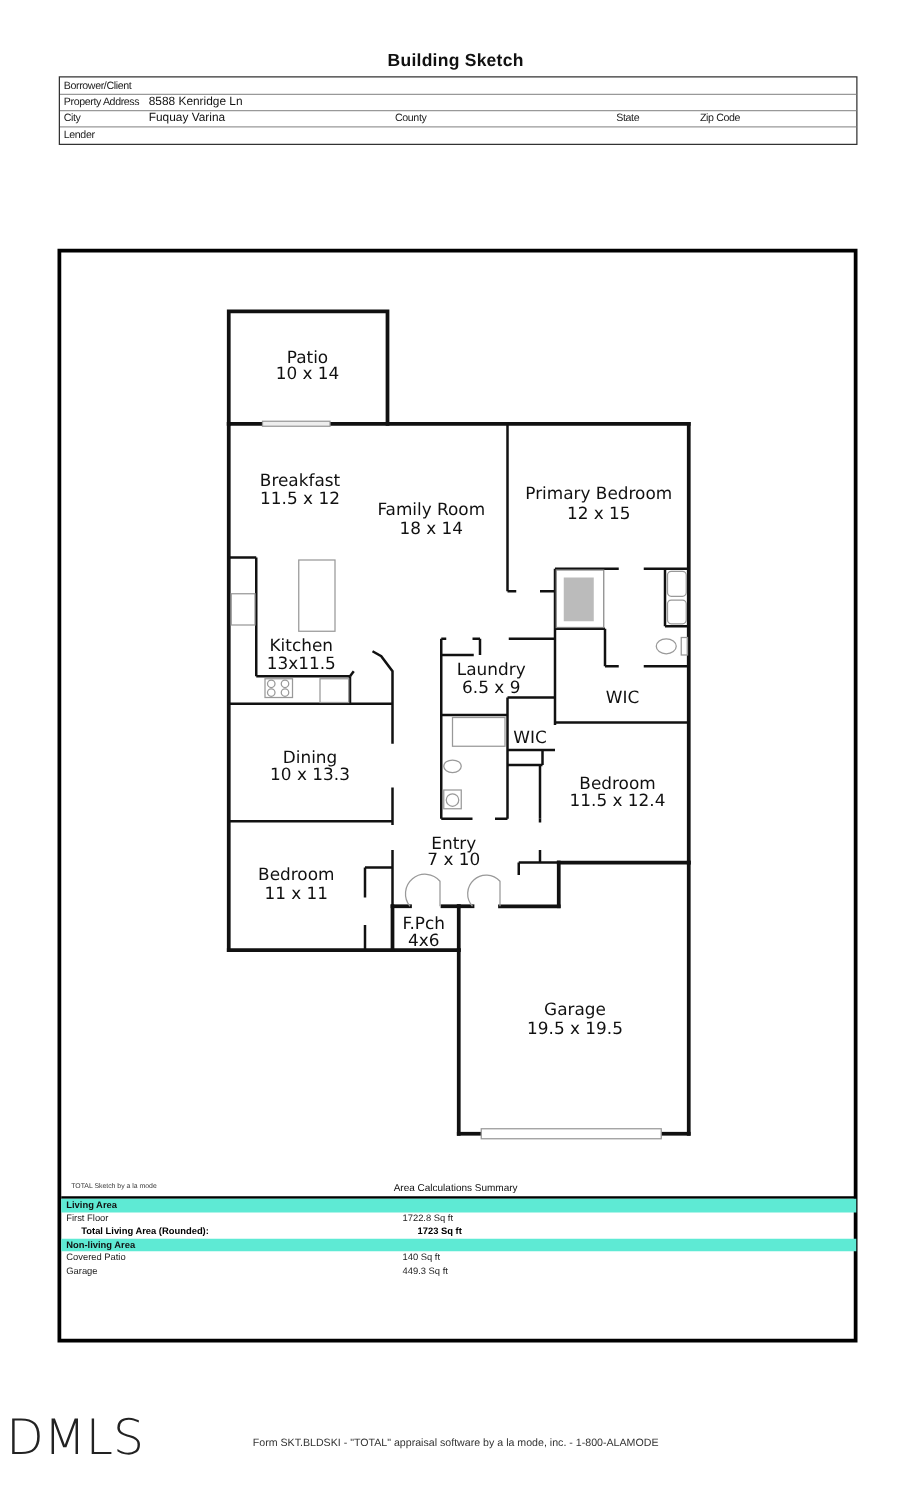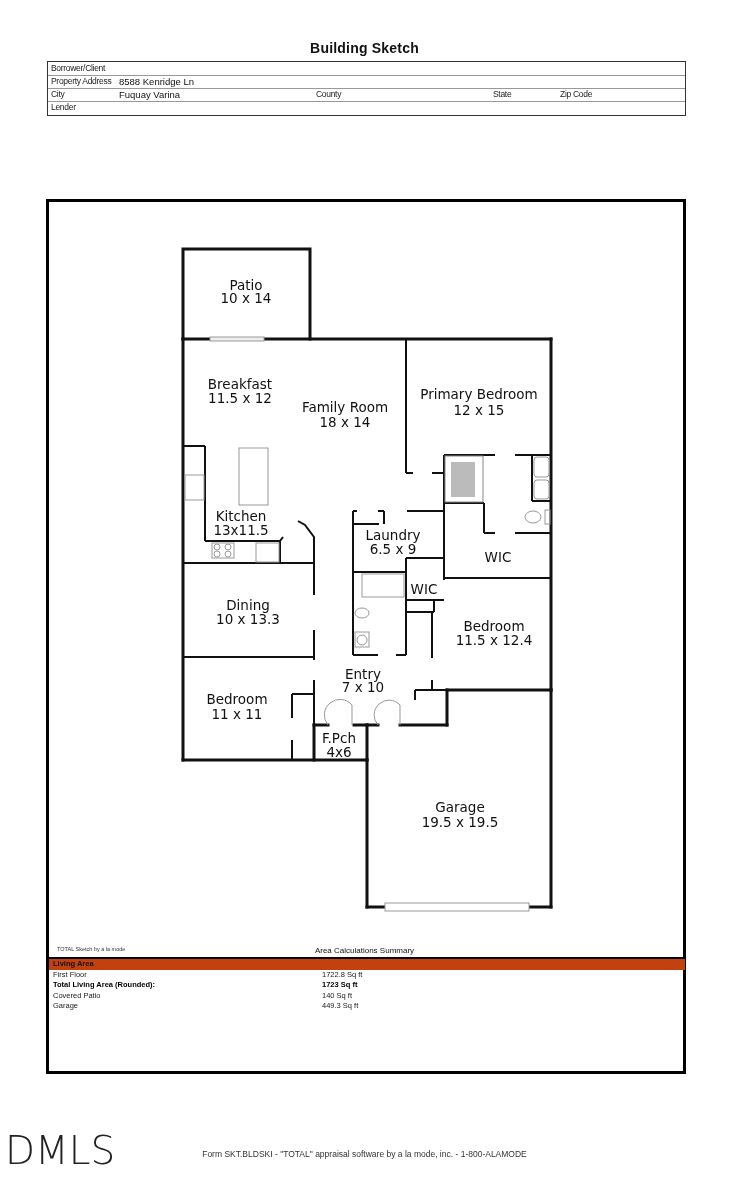--- a/index.html
+++ b/index.html
@@ -10,22 +10,22 @@
   .hdr .row:last-child { border-bottom:none; }
   .hdr .lbl { position:absolute; left:3px; font-size:8.5px; color:#222; letter-spacing:-0.3px; }
   .hdr .val { position:absolute; left:71px; font-size:9.5px; color:#111; }
   .frame { position:absolute; left:46px; top:199px; width:640px; height:875px; border:3px solid #000; box-sizing:border-box; }
   .plan { position:absolute; left:0; top:0; }
   .room-label { font-family:"DejaVu Sans", sans-serif; font-size:13.5px; fill:#111; text-anchor:middle; }
   .sketch-by { position:absolute; left:57px; top:946px; font-size:5.5px; color:#333; }
   .area-title { position:absolute; left:0; width:729px; top:946px; text-align:center; font-size:8px; font-weight:normal; }
   .area { position:absolute; left:49px; top:957px; width:636px; border-top:2px solid #000; }
   .area .arow { position:relative; height:10.5px; font-size:7.5px; line-height:10.5px; color:#222; }
-  .area .arow.sec { background:#c2410c; font-weight:bold; color:#111; }
-  .area .arow.bold { font-weight:bold; color:#000; }
+  .area .arow.sec { background:#5eead4; font-weight:bold; color:#111; }
+  .area .arow.bold { font-weight:bold; color:#000;margin-left:12px; }
   .area .aname { position:absolute; left:4px; }
   .area .aval { position:absolute; left:273px; width:95px; text-align:left; }
   .dmls { position:absolute; left:5px; top:1128px; font-family:"DejaVu Sans", sans-serif; font-weight:100; font-size:39px; letter-spacing:0px; color:#222; transform:scaleY(1.0); }
   .footer { position:absolute; left:0; width:729px; top:1149px; text-align:center; font-size:8.5px; color:#333; }
 </style>
 </head>
 <body>
 
 <div class="title">Building Sketch</div>
 
@@ -204,20 +204,23 @@
     <span class="aname">Living Area</span>
   </div>
   <div class="arow">
     <span class="aname">First Floor</span>
     <span class="aval">1722.8 Sq ft</span>
   </div>
   <div class="arow bold">
     <span class="aname">Total Living Area (Rounded):</span>
     <span class="aval">1723 Sq ft</span>
   </div>
+  <div class="arow sec">
+    <span class="aname">Non-living Area</span>
+  </div>
   <div class="arow">
     <span class="aname">Covered Patio</span>
     <span class="aval">140 Sq ft</span>
   </div>
   <div class="arow">
     <span class="aname">Garage</span>
     <span class="aval">449.3 Sq ft</span>
   </div>
 </div>
 

